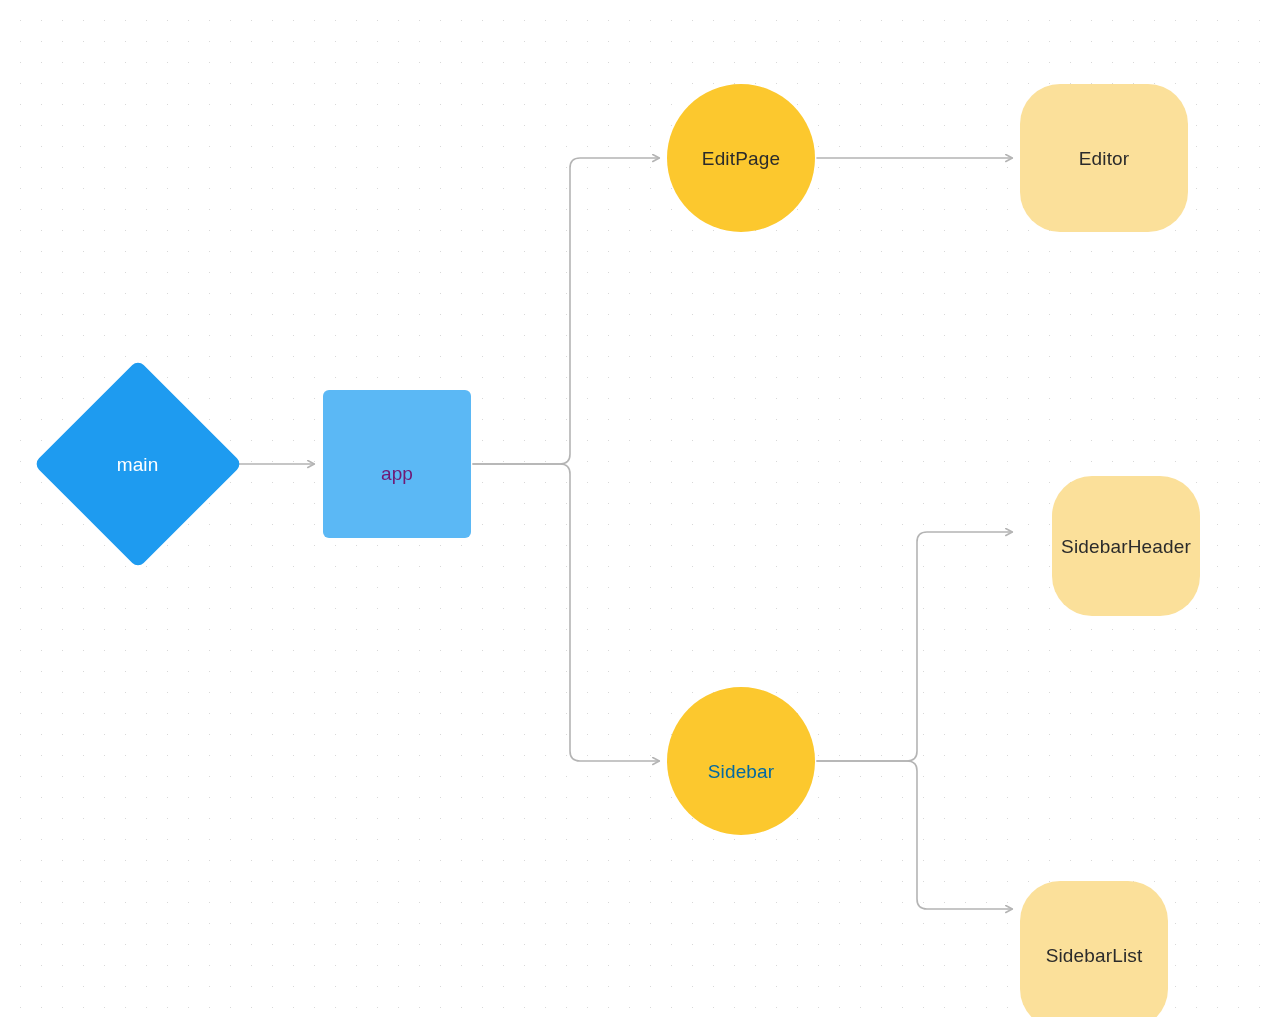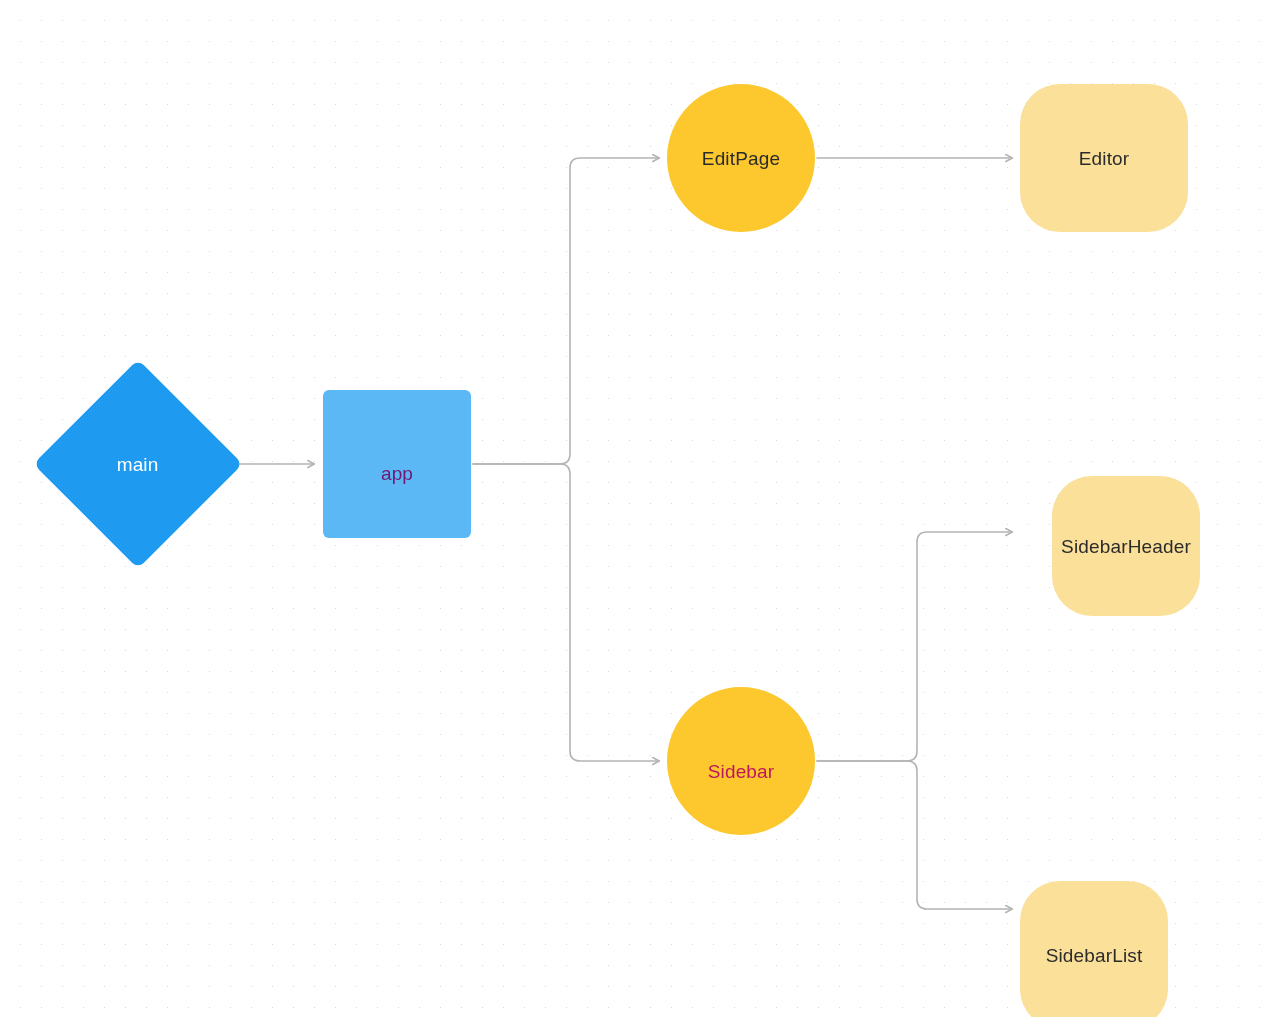--- a/index.html
+++ b/index.html
@@ -84,21 +84,21 @@
       <div class="node shape-diamond" style="left: 64px; top: 390px; width: 148px; height: 148px; background: rgb(30, 155, 240);">
         <span class="node-label" style="color: rgb(255, 255, 255);">main</span>
       </div>
       <div class="node shape-square" style="left: 323px; top: 390px; width: 148px; height: 148px; background: rgb(91, 184, 245);">
         <span class="node-label" style="color: #701a75; margin-top: 18px;">app</span>
       </div>
       <div class="node shape-circle" style="left: 667px; top: 84px; width: 148px; height: 148px; background: rgb(252, 200, 46);">
         <span class="node-label" style="color: rgb(43, 43, 43);">EditPage</span>
       </div>
       <div class="node shape-circle" style="left: 667px; top: 687px; width: 148px; height: 148px; background: rgb(252, 200, 46);">
-        <span class="node-label" style="color: #be185d; margin-top: 20px;">Sidebar</span>
+        <span class="node-label" style="color: #0369a1; margin-top: 20px;">Sidebar</span>
       </div>
       <div class="node shape-rounded" style="left: 1020px; top: 84px; width: 168px; height: 148px; background: rgb(251, 224, 154);">
         <span class="node-label" style="color: rgb(43, 43, 43);">Editor</span>
       </div>
       <div class="node shape-rounded" style="left: 1020px; top: 476px; width: 148px; height: 140px; background: rgb(251, 224, 154); margin-left: 32px;">
         <span class="node-label" style="color: rgb(43, 43, 43);">SidebarHeader</span>
       </div>
       <div class="node shape-rounded" style="left: 1020px; top: 881px; width: 148px; height: 148px; background: rgb(251, 224, 154);">
         <span class="node-label" style="color: rgb(43, 43, 43);">SidebarList</span>
       </div>

